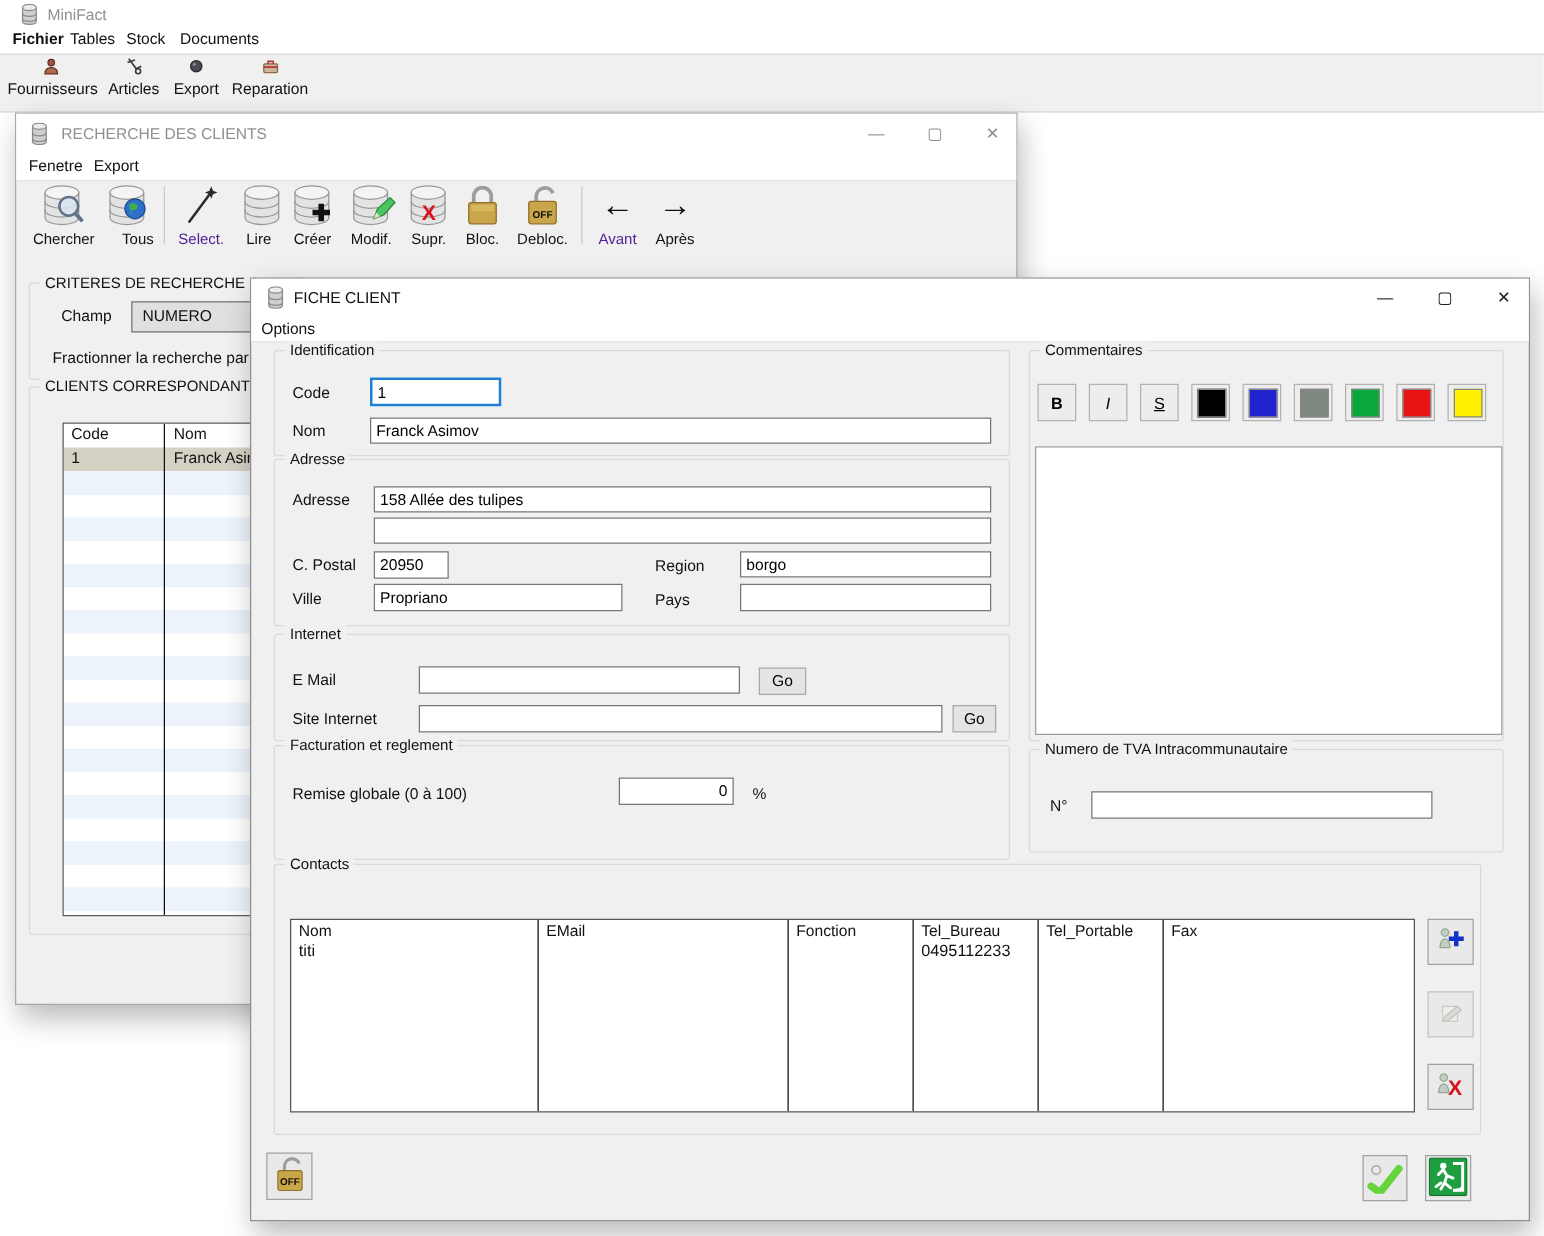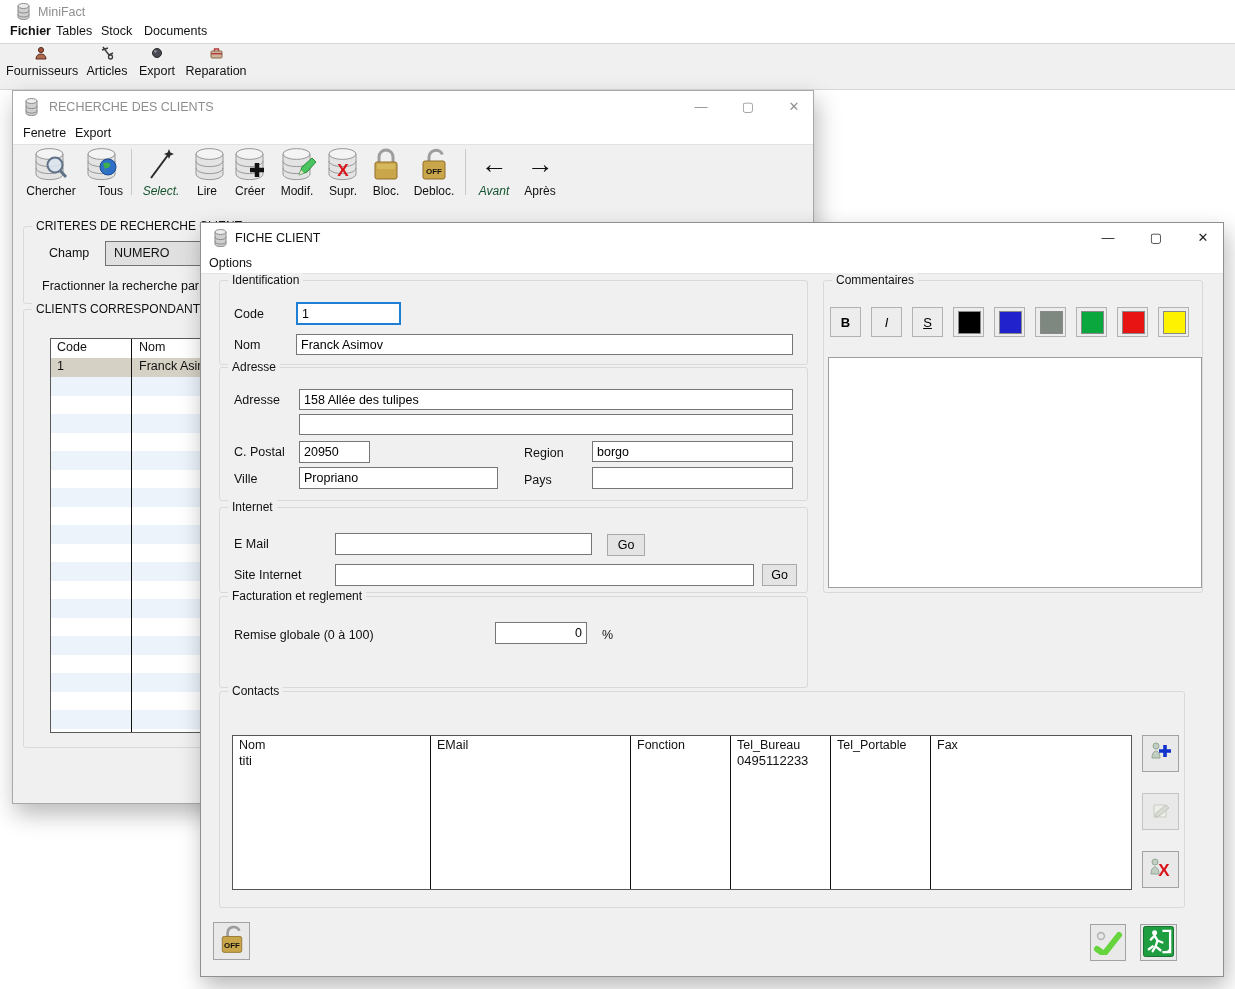--- a/index.html
+++ b/index.html
@@ -21,21 +21,21 @@
   .btn{position:absolute;background:#e4e4e4;border:1px solid #a9a9a9;font-size:12.5px;text-align:center;box-sizing:border-box;}
   
   .app-menu{position:absolute;top:24px;font-size:12.5px;}
   .app-toolbar{position:absolute;left:0;right:0;top:43px;height:45px;background:#f0f0f0;border-top:1px solid #d8d8d8;border-bottom:1px solid #d8d8d8;}
   .app-tbtn{position:absolute;top:2px;text-align:center;font-size:12.5px;}
   .app-tbtn .ic{display:block;height:18px;line-height:18px;}
   
   .tbtn{position:absolute;top:56px;text-align:center;}
   .tbtn .ticon{display:block;height:36px;}
   .tbtn .tlabel{display:block;font-size:12px;margin-top:1px;white-space:nowrap;}
-  .tbtn .tlabel.disabled{color:#14532d;font-style:italic;}
+  .tbtn .tlabel.disabled{color:#4c1d95;}
   .tsep{position:absolute;top:58px;width:1px;height:46px;background:#c9c9c9;}
   .bigarrow{font-size:27px;font-weight:bold;line-height:34px;}
   
   .rtable{position:absolute;background:#fff;border:1px solid #5a5a5a;overflow:hidden;}
   .rhead{position:relative;height:19px;font-size:12.5px;}
   .rrow{position:relative;height:18.5px;background:#fff;}
   .rrow.alt{background:#ecf3fb;}
   .rrow.sel{height:19px;background:#d6d1c5;}
   .rcell{position:absolute;top:1px;font-size:12.5px;white-space:nowrap;}
   .rdivider{position:absolute;top:0;bottom:0;width:1px;background:#111;}
@@ -287,21 +287,21 @@
     <span class="lbl" style="left:14px;top:57px;">Nom</span>
     <input class="tin" style="left: 76px; top: 53px; width: 497px; height: 21px;" value="Franck Asimov">
   </div>
 
   <div class="grp" style="left:18px;top:144px;width:587px;height:132px;">
     <span class="grp-title">Adresse</span>
     <span class="lbl" style="left:14px;top:25px;">Adresse</span>
     <input class="tin" style="left: 79px; top: 21px; width: 494px; height: 21px;" value="158 Allée des tulipes">
     <input class="tin" style="left: 79px; top: 46px; width: 494px; height: 21px;" value="">
     <span class="lbl" style="left:14px;top:77px;">C. Postal</span>
-    <input class="tin" style="left: 79px; top: 73px; width: 71px; height: 22px;" value="20950">
+    <input class="tin" style="left: 79px; top: 73px; width: 60px; height: 22px;" value="20950">
     <span class="lbl" style="left:304px;top:78px;">Region</span>
     <input class="tin" style="left: 372px; top: 73px; width: 201px; height: 21px;" value="borgo">
     <span class="lbl" style="left:14px;top:104px;">Ville</span>
     <input class="tin" style="left: 79px; top: 99px; width: 199px; height: 22px;" value="Propriano">
     <span class="lbl" style="left:304px;top:105px;">Pays</span>
     <input class="tin" style="left: 372px; top: 99px; width: 201px; height: 22px;" value="">
   </div>
 
   <div class="grp" style="left:18px;top:284px;width:587px;height:84px;">
     <span class="grp-title">Internet</span>
@@ -339,20 +339,25 @@
       </button>
     <button class="swatch-btn" style="left:293px;top:26px;">
         <span class="swatch" style="background: rgb(232, 19, 19);"></span>
       </button>
     <button class="swatch-btn" style="left:334px;top:26px;">
         <span class="swatch" style="background: rgb(255, 242, 0);"></span>
       </button>
     <textarea class="comment" style="left: 4px; top: 76px; width: 368px; height: 225px;"></textarea>
   </div>
 
+  <div class="grp" style="left:622px;top:376px;width:378px;height:81px;">
+    <span class="grp-title">Numero de TVA Intracommunautaire</span>
+    <span class="lbl" style="left:16px;top:38px;">N°</span>
+    <input class="tin" style="left: 49px; top: 33px; width: 273px; height: 22px;" value="">
+  </div>
 
   <div class="grp" style="left:18px;top:468px;width:964px;height:215px;">
     <span class="grp-title">Contacts</span>
     <div class="ctable" style="left:12px;top:43px;width:898px;height:153px;">
         <div class="ccol divided" style="width: 198px;">
           <div class="chead">Nom</div>
           <div class="ccell">titi</div>
         </div>
         <div class="ccol divided" style="width: 200px;">
           <div class="chead">EMail</div>

